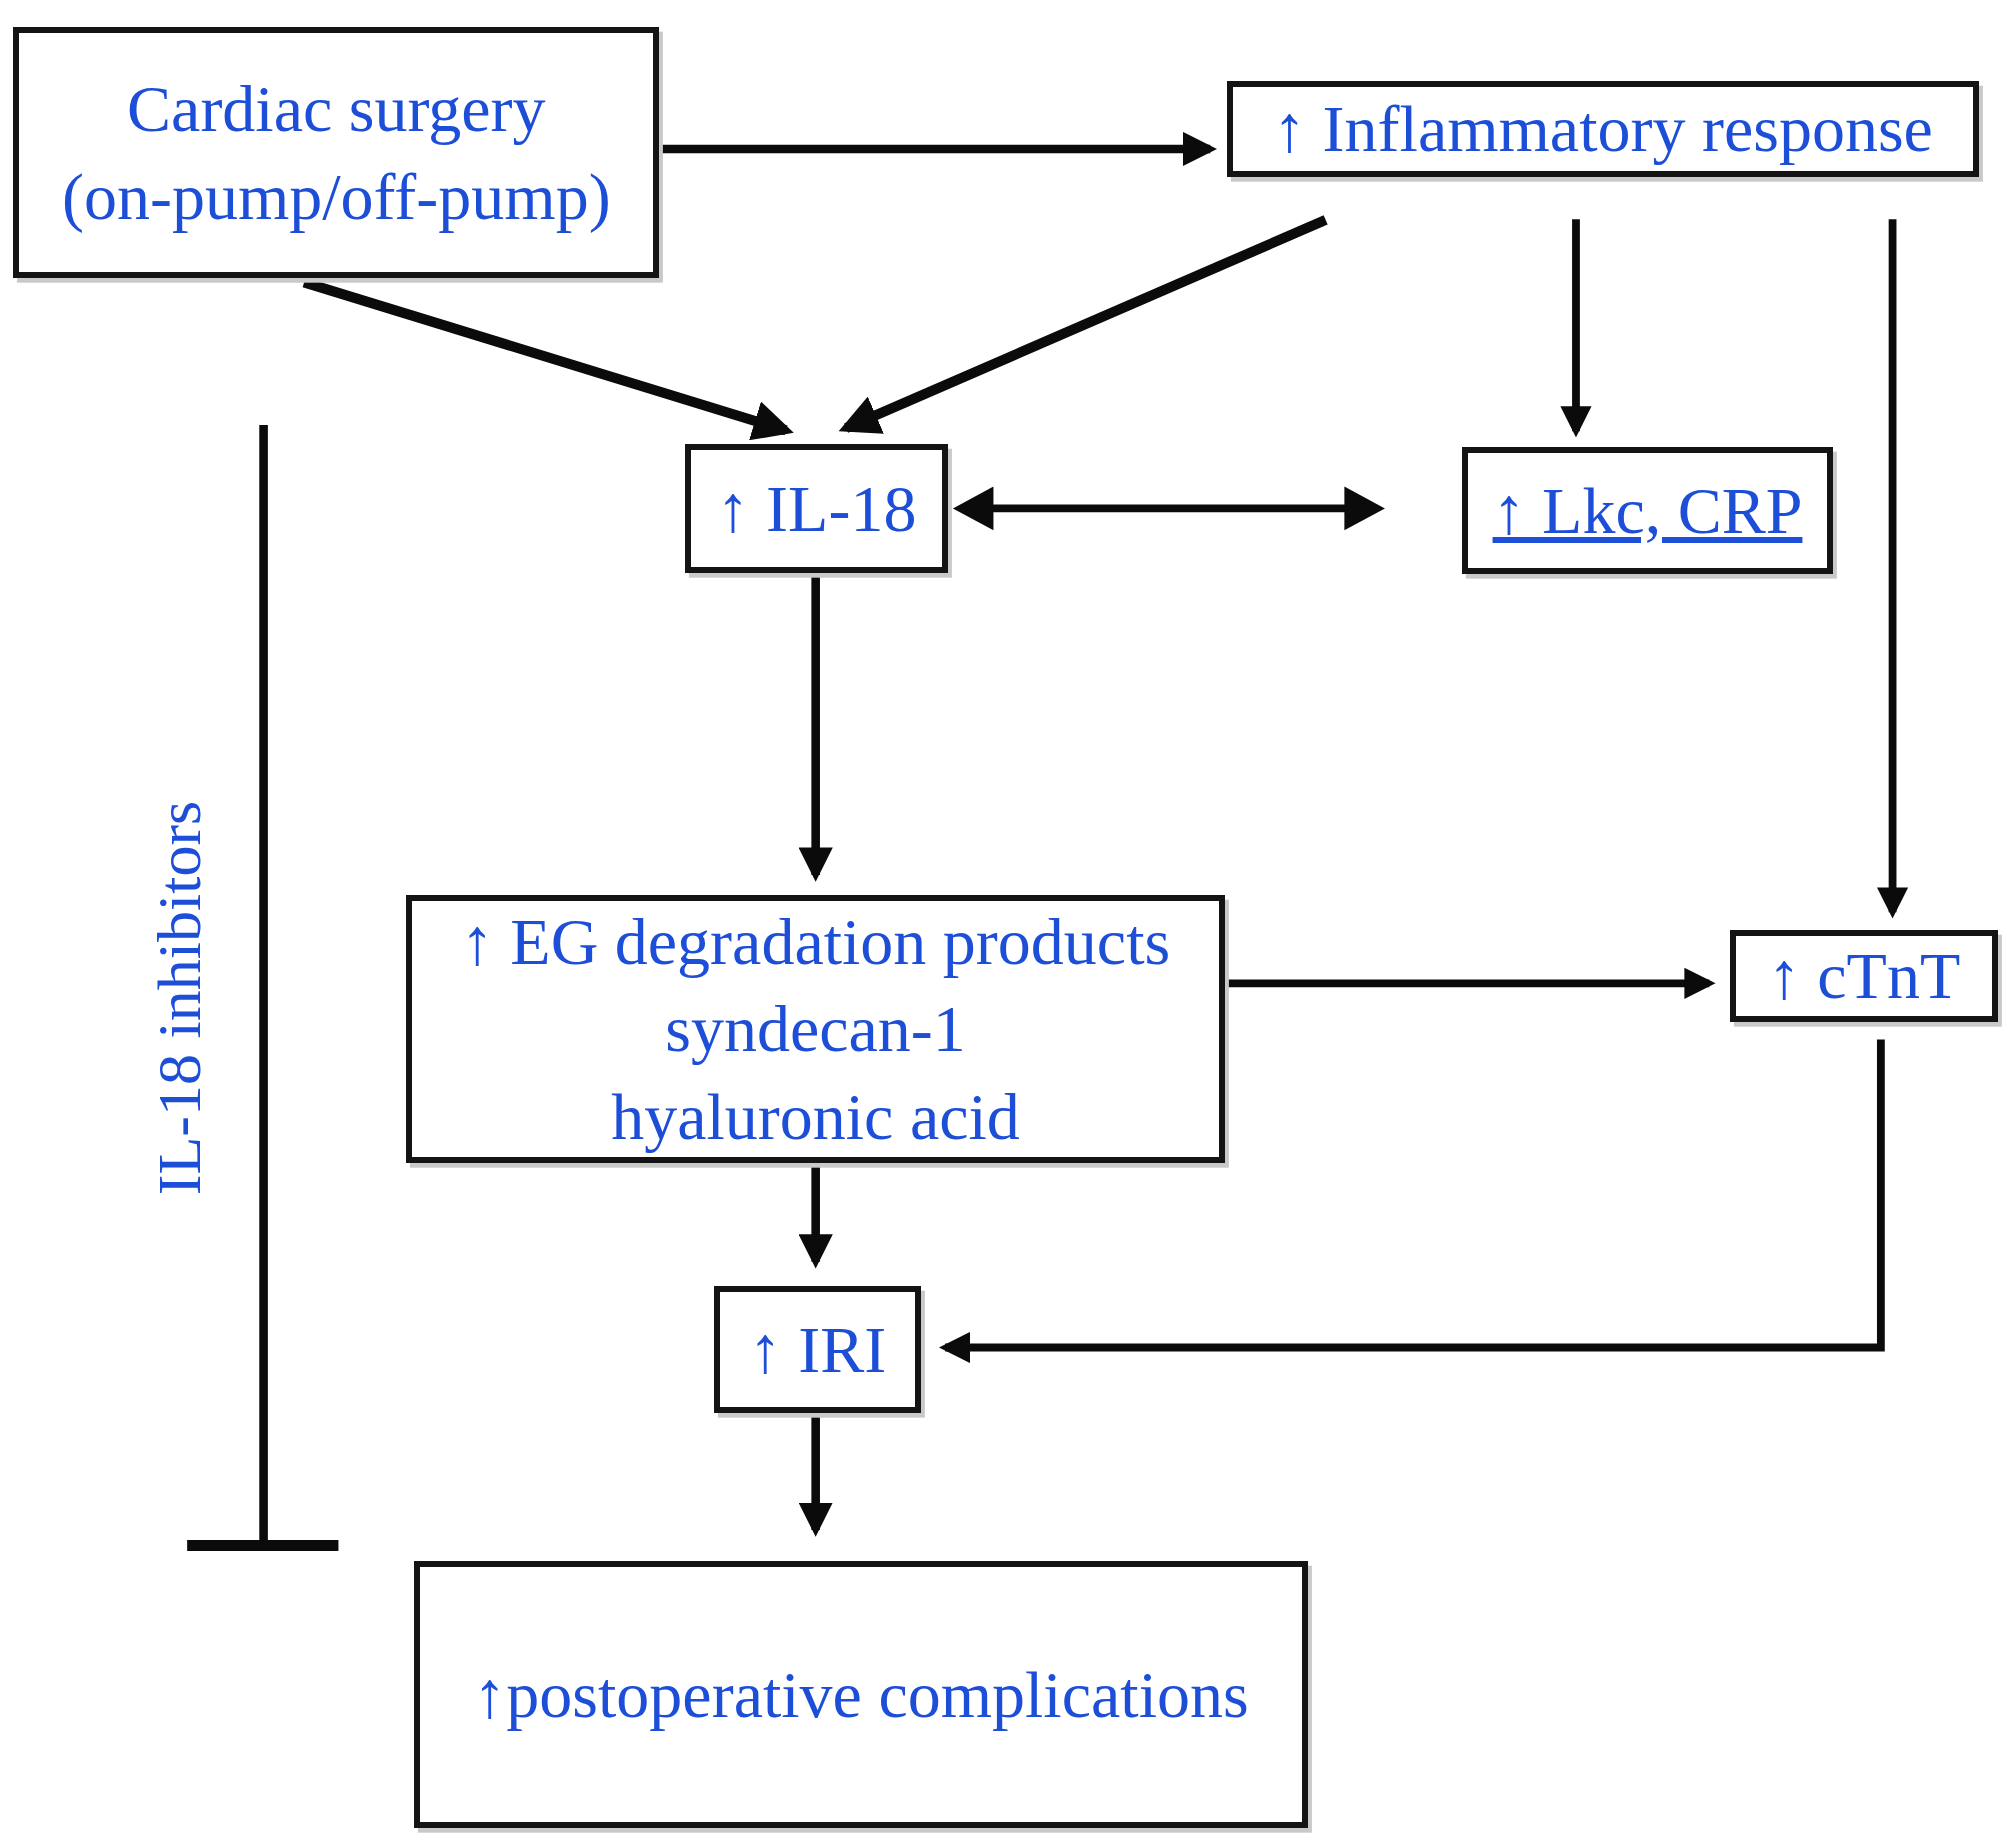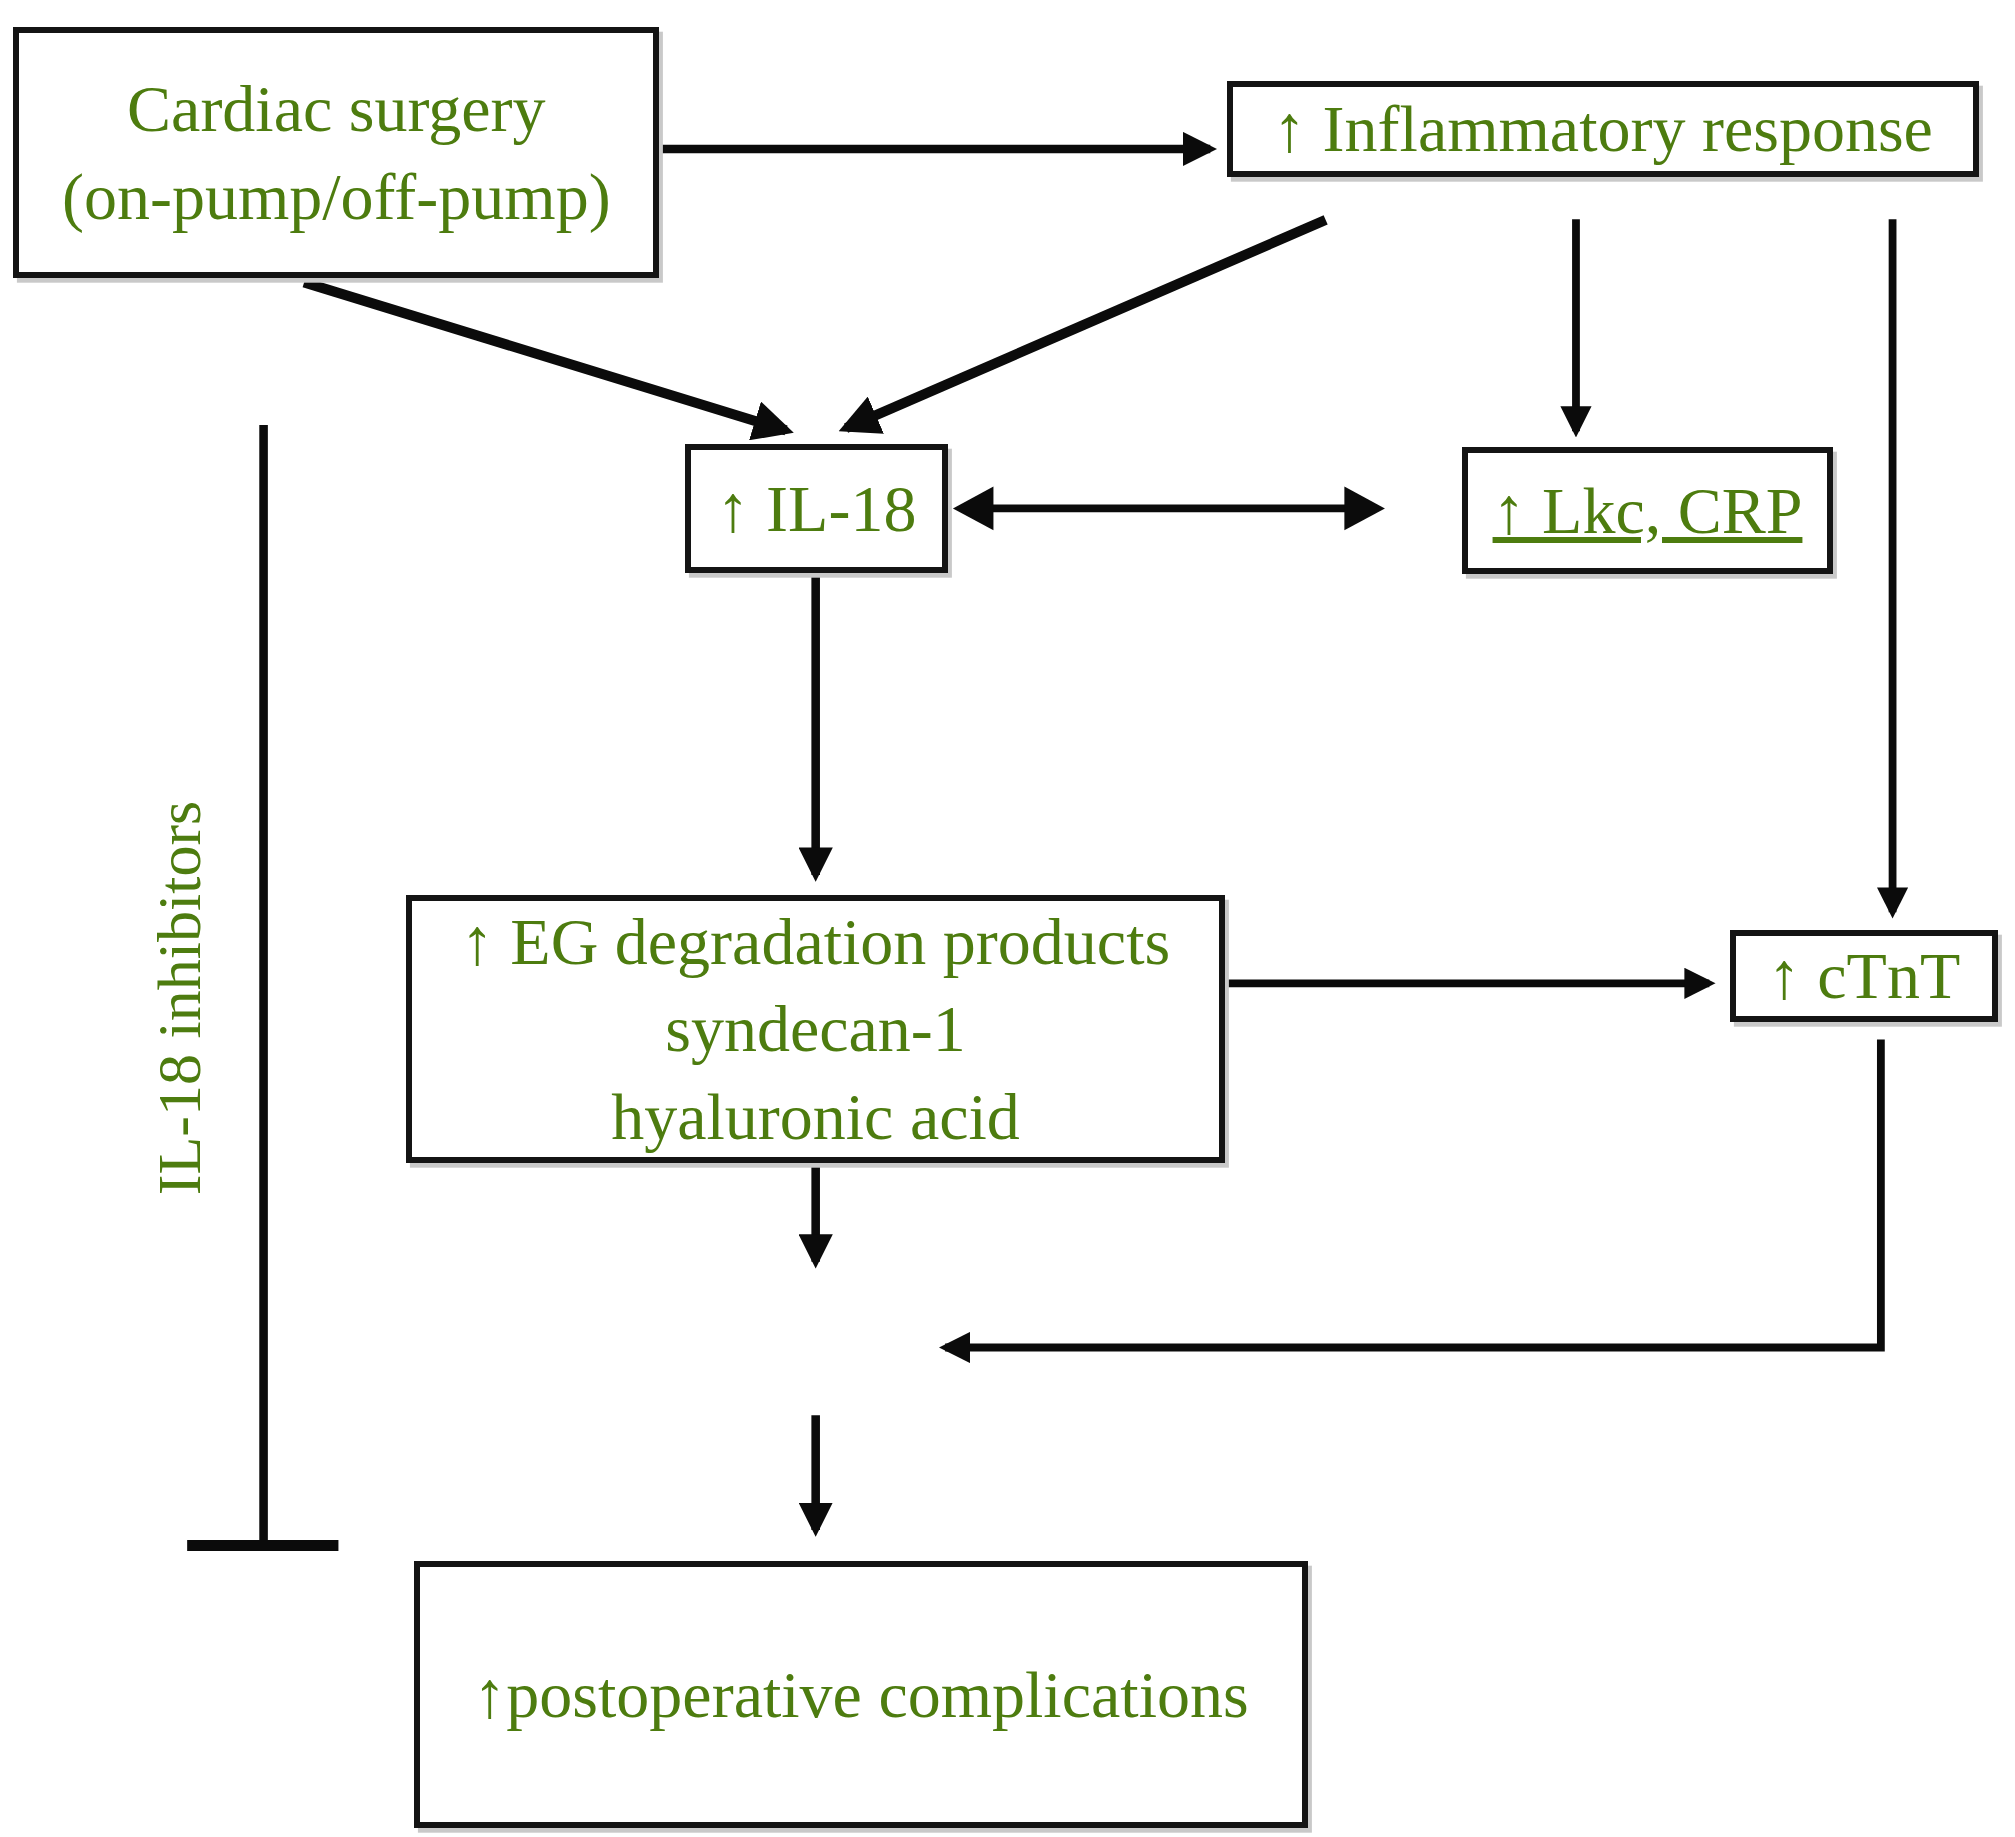--- a/index.html
+++ b/index.html
@@ -2,21 +2,21 @@
 <html style="font-size:12.5px"><head>
 <meta charset="utf-8">
 <style>
   html, body { margin: 0; padding: 0; background: #ffffff; }
   .canvas {
     position: relative;
     width: 2015px;
     height: 1838px;
     background: #ffffff;
     font-family: "Liberation Serif", "DejaVu Serif", serif;
-    color: #4d7c0f;
+    color: #1d4ed8;
     overflow: hidden;
   }
   .connector-layer {
     position: absolute;
     left: 0; top: 0;
     width: 2015px; height: 1838px;
   }
   .connector-layer line, .connector-layer path { stroke: #0b0b0b; fill: none; }
   .connector-layer polygon, .connector-layer marker path { fill: #0b0b0b; stroke: none; }
   .box {
@@ -114,20 +114,23 @@
   <div class="box b-eg">
     <span class="bline">↑ EG degradation products</span>
     <span class="bline">syndecan-1</span>
     <span class="bline">hyaluronic acid</span>
   </div>
 
   <div class="box b-ctnt">
     <span class="bline">↑ cTnT</span>
   </div>
 
+  <div class="box b-iri">
+    <span class="bline">↑ IRI</span>
+  </div>
 
   <div class="box b-outcomes">
     <span class="bline">↑postoperative complications</span>
   </div>
 
   <div class="rot-label">IL-18 inhibitors</div>
 
 </div>
 
 

